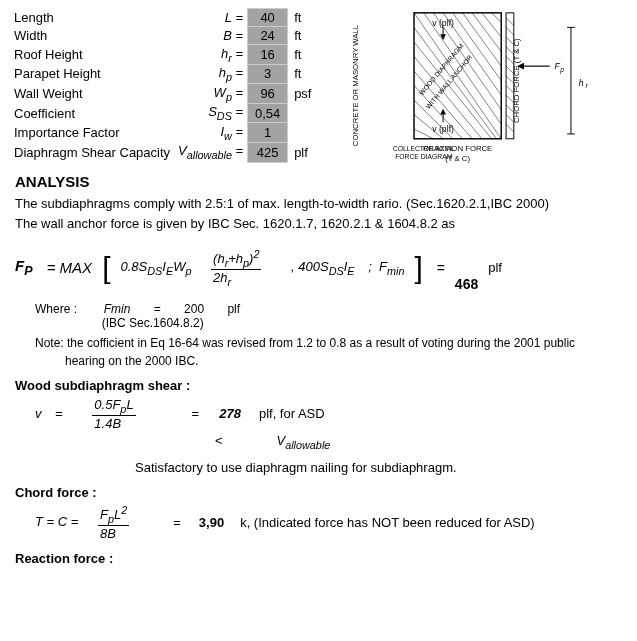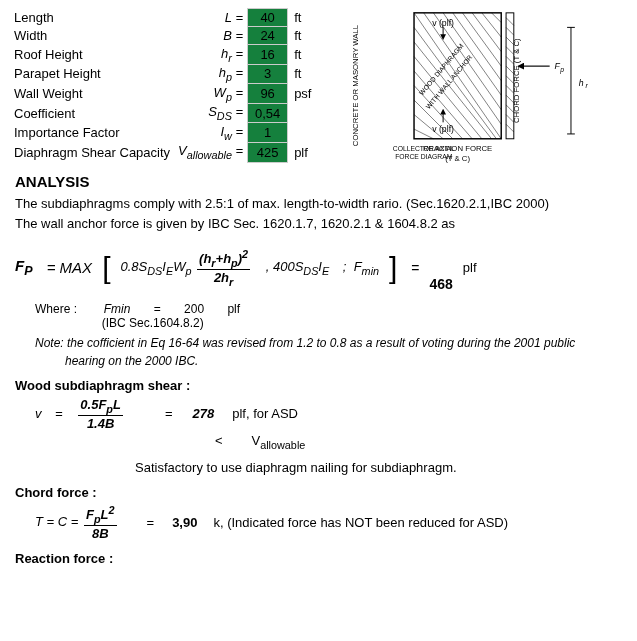--- a/index.html
+++ b/index.html
@@ -34,21 +34,21 @@
     .input-table .label-cell {
       text-align: left;
       min-width: 110px;
     }
     .input-table .var-cell {
       text-align: right;
       font-style: italic;
       min-width: 60px;
     }
     .input-table .val-cell {
-      background: #15803d;
+      background: #a3a3a3;
       text-align: center;
       min-width: 40px;
       border: 1px solid #ccc;
     }
     .input-table .unit-cell {
       text-align: left;
       padding-left: 6px;
       min-width: 30px;
     }
     .diagram-area {
@@ -83,21 +83,20 @@
     .where-block {
       font-size: 12px;
       margin-left: 20px;
       margin-bottom: 4px;
     }
     .note-text {
       font-size: 12px;
       margin-left: 20px;
       margin-bottom: 8px;
       line-height: 1.5;
-      font-style: italic;
     }
     .subsection {
       margin-bottom: 10px;
     }
     .subsection-title {
       font-weight: bold;
       font-size: 13px;
       margin-bottom: 4px;
     }
     .sub-formula {
@@ -117,24 +116,23 @@
       margin-top: 2px;
     }
     .satisfactory {
       margin-left: 120px;
       font-size: 13px;
       margin-top: 10px;
     }
     .fraction {
       display: inline-flex;
       flex-direction: column;
-      align-items: center;
+      align-items: flex-start;
       vertical-align: middle;
-      margin: 0 2px;
-      font-weight: bold;
+      margin: 0 16px;
     }
     .fraction .num {
       border-bottom: 1px solid #000;
       padding: 0 2px;
       text-align: center;
     }
     .fraction .den {
       padding: 0 2px;
       text-align: center;
     }
@@ -348,21 +346,21 @@
           <span class="num">0.5F<sub>p</sub>L</span>
           <span class="den">1.4B</span>
         </span>
         <span style="margin-left: 30px; font-style:normal;">=</span>
         <span style="font-weight:bold; margin-left:10px;text-align:center;">278</span>
         <span style="margin-left:8px; font-style:normal;" class="sub-unit">plf, for ASD</span>
       </div>
       <div class="less-than-line">
         <span>&lt;</span>
         &nbsp;&nbsp;&nbsp;&nbsp;&nbsp;&nbsp;
-        <span style="">V<sub>allowable</sub></span>
+        <span style="font-style:italic;margin-left:25px;">V<sub>allowable</sub></span>
       </div>
       <div class="satisfactory">Satisfactory to use diaphragm nailing for subdiaphragm.</div>
     </div>
 
     <div class="subsection">
       <div class="subsection-title">Chord force :</div>
       <div class="chord-formula">
         <span style="font-style:italic;">
           T = C =
           <span class="fraction">

